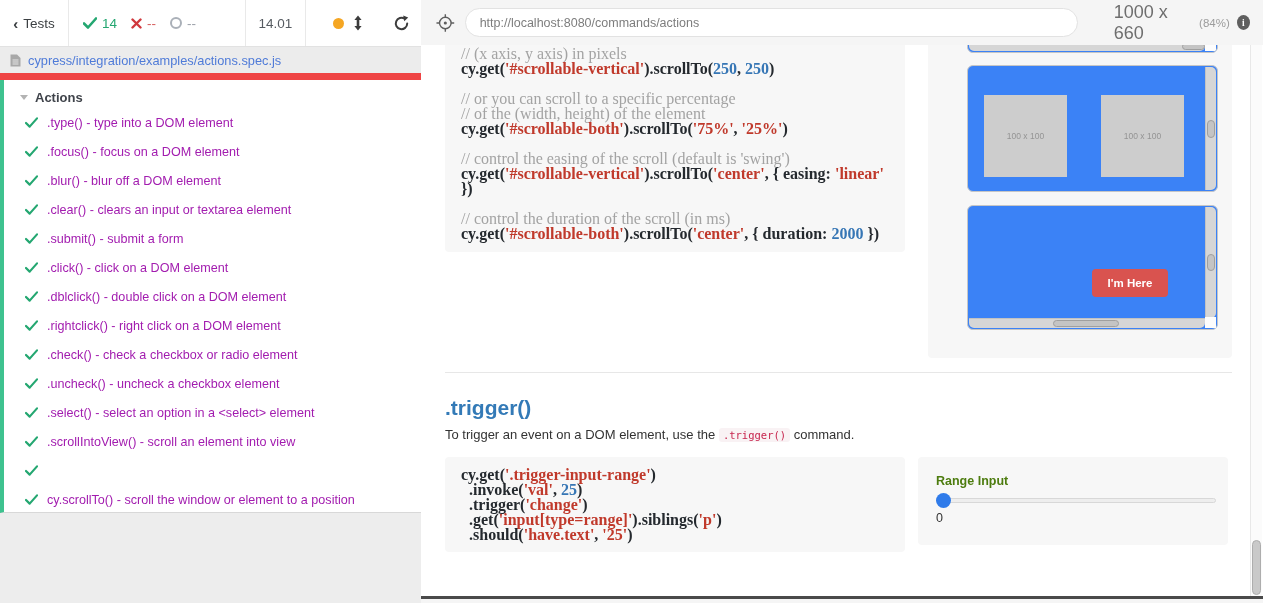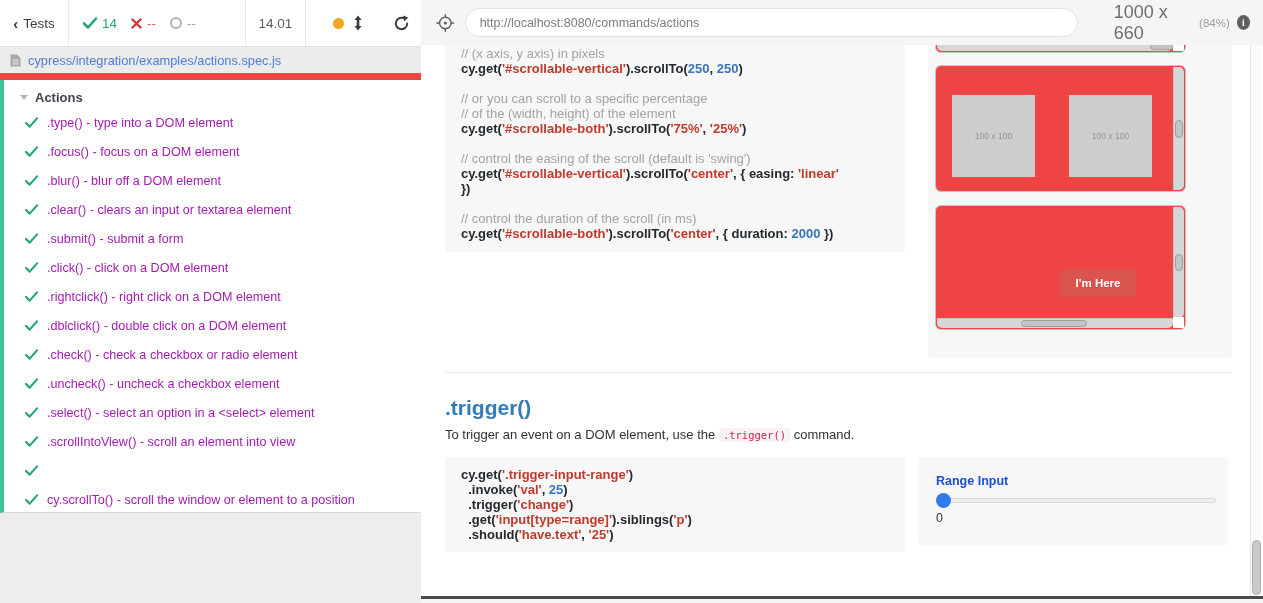--- a/index.html
+++ b/index.html
@@ -40,51 +40,51 @@
   .url-text { font-size:12.5px; color:#7d7d7d; white-space:nowrap; overflow:hidden; }
   .size-group { margin-left:auto; display:flex; align-items:center; gap:7px; padding-right:5px; }
   .vp-size { font-size:18px; color:#6e6e6e;margin-left:36px; }
   .vp-scale { font-size:11.5px; color:#9c9c9c; }
   .info-icon { width:15px; height:15px; border-radius:50%; background:#5f5f5f; color:#fff; font-size:9.5px; font-weight:bold; display:flex; align-items:center; justify-content:center; cursor:pointer; font-family:"Liberation Serif", serif; }
 
   .aut { position:absolute; left:0; top:45px; width:842px; height:551px; background:#fff; overflow:hidden; }
   .dark-bottom { position:absolute; left:0; top:596px; width:842px; height:3px; background:#4a4a4a; }
 
   
-  .codeblock { position:absolute; background:#f7f7f7; border-radius:4px; font-family:Liberation Sans, sans-serif; font-size:13px; line-height:15px; white-space:pre; overflow:hidden; }
+  .codeblock { position:absolute; background:#f7f7f7; border-radius:4px; font-family:Liberation Serif, serif; font-size:16px; line-height:15px; white-space:pre; overflow:hidden; }
   .code1 { left:24px; top:0; width:460px; height:207px; padding:1px 0 0 16px; border-radius:0 0 4px 4px; }
   .code2 { left:24px; top:412px; width:460px; height:95px; padding:10px 0 0 16px; }
   .code-line { height:15px; }
   .tok-p { color:#24292e; font-weight:bold; }
   .tok-c { color:#a3a3a3; }
   .tok-s { color:#c0392b; font-weight:bold; }
   .tok-n { color:#3676b5; font-weight:bold; }
 
   
   .well-boxes { position:absolute; left:507px; top:0; width:304px; height:313px; background:#f7f7f7; border-radius:0 0 4px 4px; }
-  .sbox { position:absolute; background:#ef4444; border:1px solid #c6c6c6; border-radius:6px; }
+  .sbox { position:absolute; background:#3b82f6; border:1px solid #c6c6c6; border-radius:6px;margin-left:32px; }
   .box1 { left:7px; top:-4px; width:251px; height:12px; border-radius:0 0 6px 6px; overflow:hidden; }
   .box2 { left:7px; top:20px; width:251px; height:127px; }
   .box3 { left:7px; top:160px; width:251px; height:125px; }
   .ph-img { position:absolute; width:83px; height:82px; background:#cdcdcd; display:flex; align-items:center; justify-content:center; }
   .ph-img span { font-size:8.5px; color:#949494; }
   .vscroll { position:absolute; right:1px; top:1px; bottom:1px; width:11px; background:#d6d6d6; border-left:1px solid #c2c2c2; border-radius:0 5px 5px 0; }
   .vthumb { position:absolute; left:1px; width:8px; background:#c4c4c4; border:1px solid #9f9f9f; border-radius:5px; }
   .hscroll { position:absolute; left:1px; bottom:1px; height:10px; background:#d6d6d6; border-top:1px solid #c2c2c2; border-radius:0 0 5px 5px; }
   .hthumb { position:absolute; top:1px; height:7px; background:#c4c4c4; border:1px solid #9f9f9f; border-radius:5px; }
   .corner { position:absolute; right:1px; bottom:1px; width:11px; height:11px; background:#fdfdfd; }
   .im-here { position:absolute; left:124px; top:63px; width:76px; height:28px; background:#d9534f; border:none; border-radius:4px; color:#fff; font-size:11.5px; font-weight:bold; font-family:"Liberation Sans", sans-serif; cursor:pointer; }
 
   .rule { position:absolute; left:24px; top:327px; width:787px; height:1px; background:#e7e7e7; }
   .sec-heading { position:absolute; left:24px; top:351px; font-size:21px; font-weight:bold; color:#337ab7; }
   .sec-para { position:absolute; left:24px; top:382px; font-size:13px; color:#333; }
   .inline-code { font-family:"DejaVu Sans Mono", monospace; font-size:10.5px; color:#c7254e; background:#f9f2f4; padding:1px 4px; border-radius:3px; }
 
   .well-range { position:absolute; left:497px; top:412px; width:310px; height:88px; background:#f7f7f7; border-radius:4px; padding:17px 0 0 18px; }
-  .range-label { font-size:12.5px; font-weight:bold; color:#1d4ed8; }
+  .range-label { font-size:12.5px; font-weight:bold; color:#4d7c0f; }
   .range-track { position:relative; margin-top:10px; width:280px; height:5px; background:#eee; border:1px solid #d8d8d8; border-radius:3px; cursor:pointer; }
   .range-thumb { position:absolute; left:-1px; top:-6px; width:15px; height:15px; border-radius:50%; background:#2f7bea; }
   .range-value { margin-top:8px; font-size:12.5px; color:#333; }
 
   .aut-scrollbar { position:absolute; right:1px; top:0; bottom:0; width:12px; background:#fbfbfb; border-left:1px solid #e8e8e8; }
   .aut-thumb { position:absolute; left:1px; top:495px; width:9px; height:55px; background:#c9c9c9; border:1px solid #adadad; border-radius:6px; cursor:grab; }
 </style>
 </head>
 <body>
 
@@ -183,28 +183,28 @@
             <svg width="13" height="11" viewBox="0 0 14 12">
               <path d="M1 6.5 L5 10.5 L13 1.5" fill="none" stroke="#24a771" stroke-width="2.4" stroke-linecap="round" stroke-linejoin="round"></path>
             </svg>
             <span class="t-label">.click() - click on a DOM element</span>
           </li>
 
           <li class="test-item">
             <svg width="13" height="11" viewBox="0 0 14 12">
               <path d="M1 6.5 L5 10.5 L13 1.5" fill="none" stroke="#24a771" stroke-width="2.4" stroke-linecap="round" stroke-linejoin="round"></path>
             </svg>
+            <span class="t-label">.dblclick() - double click on a DOM element</span>
+          </li>
+
+          <li class="test-item">
+            <svg width="13" height="11" viewBox="0 0 14 12">
+              <path d="M1 6.5 L5 10.5 L13 1.5" fill="none" stroke="#24a771" stroke-width="2.4" stroke-linecap="round" stroke-linejoin="round"></path>
+            </svg>
             <span class="t-label">.rightclick() - right click on a DOM element</span>
-          </li>
-
-          <li class="test-item">
-            <svg width="13" height="11" viewBox="0 0 14 12">
-              <path d="M1 6.5 L5 10.5 L13 1.5" fill="none" stroke="#24a771" stroke-width="2.4" stroke-linecap="round" stroke-linejoin="round"></path>
-            </svg>
-            <span class="t-label">.dblclick() - double click on a DOM element</span>
           </li>
 
           <li class="test-item">
             <svg width="13" height="11" viewBox="0 0 14 12">
               <path d="M1 6.5 L5 10.5 L13 1.5" fill="none" stroke="#24a771" stroke-width="2.4" stroke-linecap="round" stroke-linejoin="round"></path>
             </svg>
             <span class="t-label">.check() - check a checkbox or radio element</span>
           </li>
 
           <li class="test-item">

